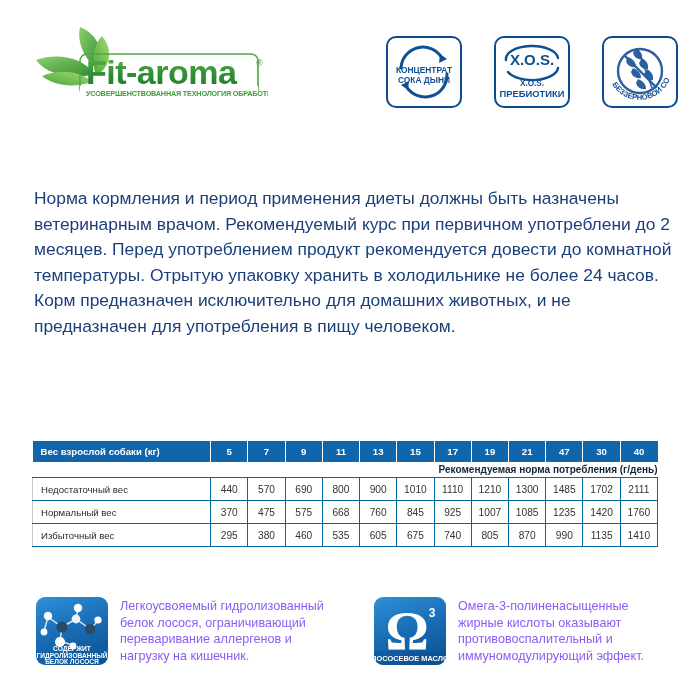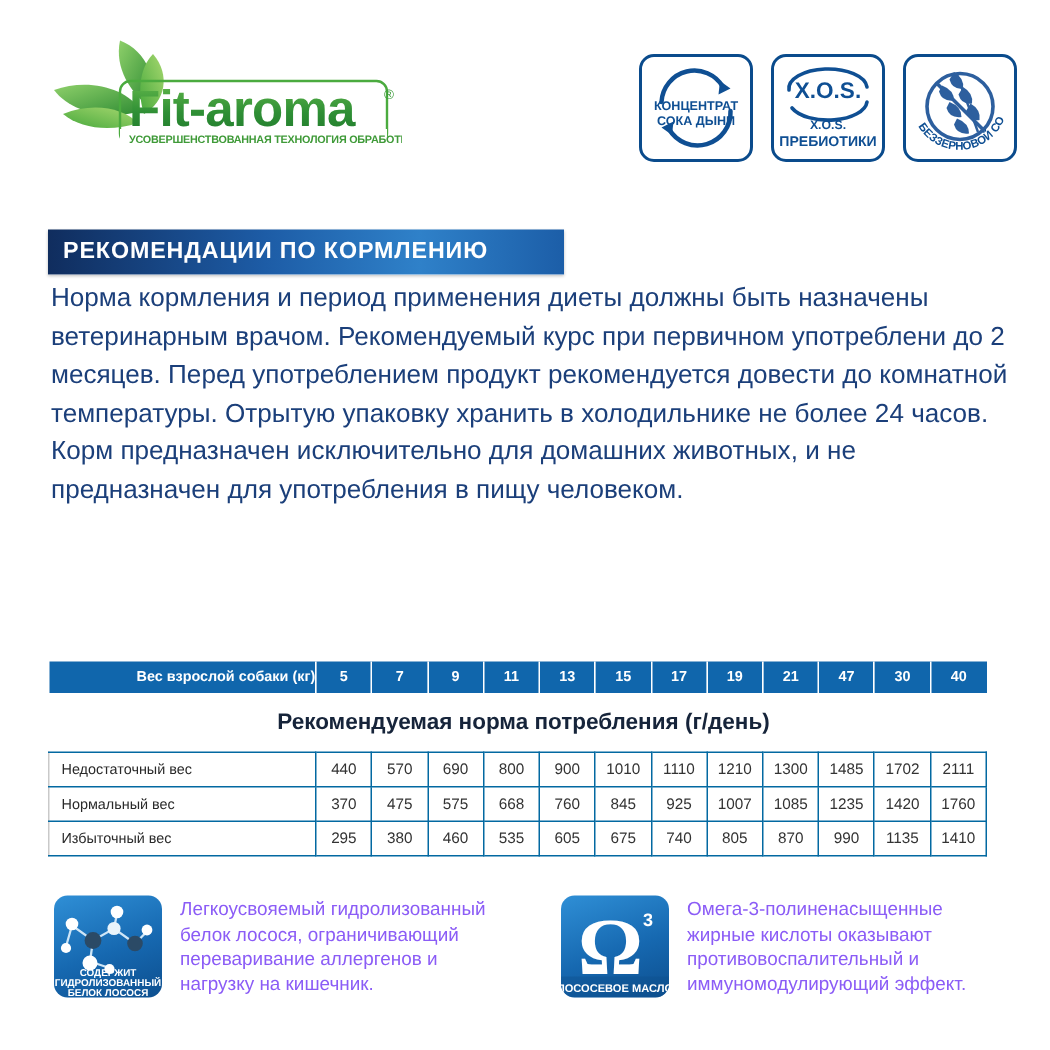--- a/index.html
+++ b/index.html
@@ -12,21 +12,21 @@
     position:relative;
   }
   .page{position:relative;width:700px;height:700px;}
 
   
   .top{position:absolute;left:0;top:0;width:700px;height:130px;}
 
   .logo{position:absolute;left:28px;top:24px;width:240px;height:82px;}
   .logo svg{display:block;}
 
-  .badges{position:absolute;right:22px;top:36px;display:flex;gap:12px;}
+  .badges{position:absolute;right:22px;top:36px;display:flex;gap:32px;}
   .badge{
     width:76px;height:72px;border-radius:10px;
     border:2px solid #0a4b8c;
     background:#ffffff;
     position:relative;
     box-sizing:border-box;
   }
   .badge svg{display:block;}
 
   
@@ -53,25 +53,25 @@
   .tbl{position:absolute;left:32px;top:441px;width:626px;border-collapse:collapse;}
   .tbl td,.tbl th{padding:0;margin:0;}
 
   .hdr-row td{
     background:#1066ac;color:#fff;font-weight:bold;
     font-size:9.6px;height:21px;text-align:center;
     border-right:1px solid #ffffff;
     white-space:nowrap;
   }
   .hdr-row td:last-child{border-right:none;}
-  .hdr-row td.first{text-align:right;padding-left:8px;font-size:9.6px;margin-left:25px;}
+  .hdr-row td.first{text-align:left;padding-left:8px;font-size:9.6px;margin-left:25px;}
 
   .sub-row td{
-    height:39px;font-size:15px;font-weight:bold;color:#16243a;
-    padding-left:8px;text-align:center;background:#fff;
+    height:15px;font-size:10px;font-weight:bold;color:#16243a;
+    padding-left:8px;text-align:right;background:#fff;
   }
 
   .data-row td{
     height:22px;font-size:10.2px;color:#333333;text-align:center;
     border:1px solid #0369a1;background:#ffffff;
     font-weight:normal;
   }
   .data-row td.first{
     text-align:left;padding-left:8px;font-size:9.6px;color:#2a2a2a;
     border-left:1px solid #c9c9c9;
@@ -176,23 +176,20 @@
           <path id="arcGF" d="M6 42 A32 32 0 0 0 66 40" fill="none" stroke="none"></path>
           <text font-family="Liberation Sans, sans-serif" font-size="7.6" font-weight="bold" fill="#0f4f93">
             <textPath href="#arcGF" startOffset="6%">БЕЗЗЕРНОВОЙ СОСТАВ</textPath>
           </text>
         </svg>
       </div>
 
     </div>
   </div>
 
-  <div class="sec-bar" id="bar1">
-    <span>РЕКОМЕНДАЦИИ ПО КОРМЛЕНИЮ</span>
-  </div>
 
   <div class="body-text">Норма кормления и период применения диеты должны быть назначены ветеринарным врачом. Рекомендуемый курс при первичном употреблени до 2 месяцев. Перед употреблением продукт рекомендуется довести до комнатной температуры. Отрытую упаковку хранить в холодильнике не более 24 часов. Корм предназначен исключительно для домашних животных, и не предназначен для употребления в пищу человеком.</div>
 
 
   <table class="tbl">
     <tbody id="tbl-body">
         <tr class="hdr-row">
           <td class="first" style="width: 28.5%;">Вес взрослой собаки (кг)</td>
           <td style="width: 5.95833%;">5</td>
           <td style="width: 5.95833%;">7</td>

